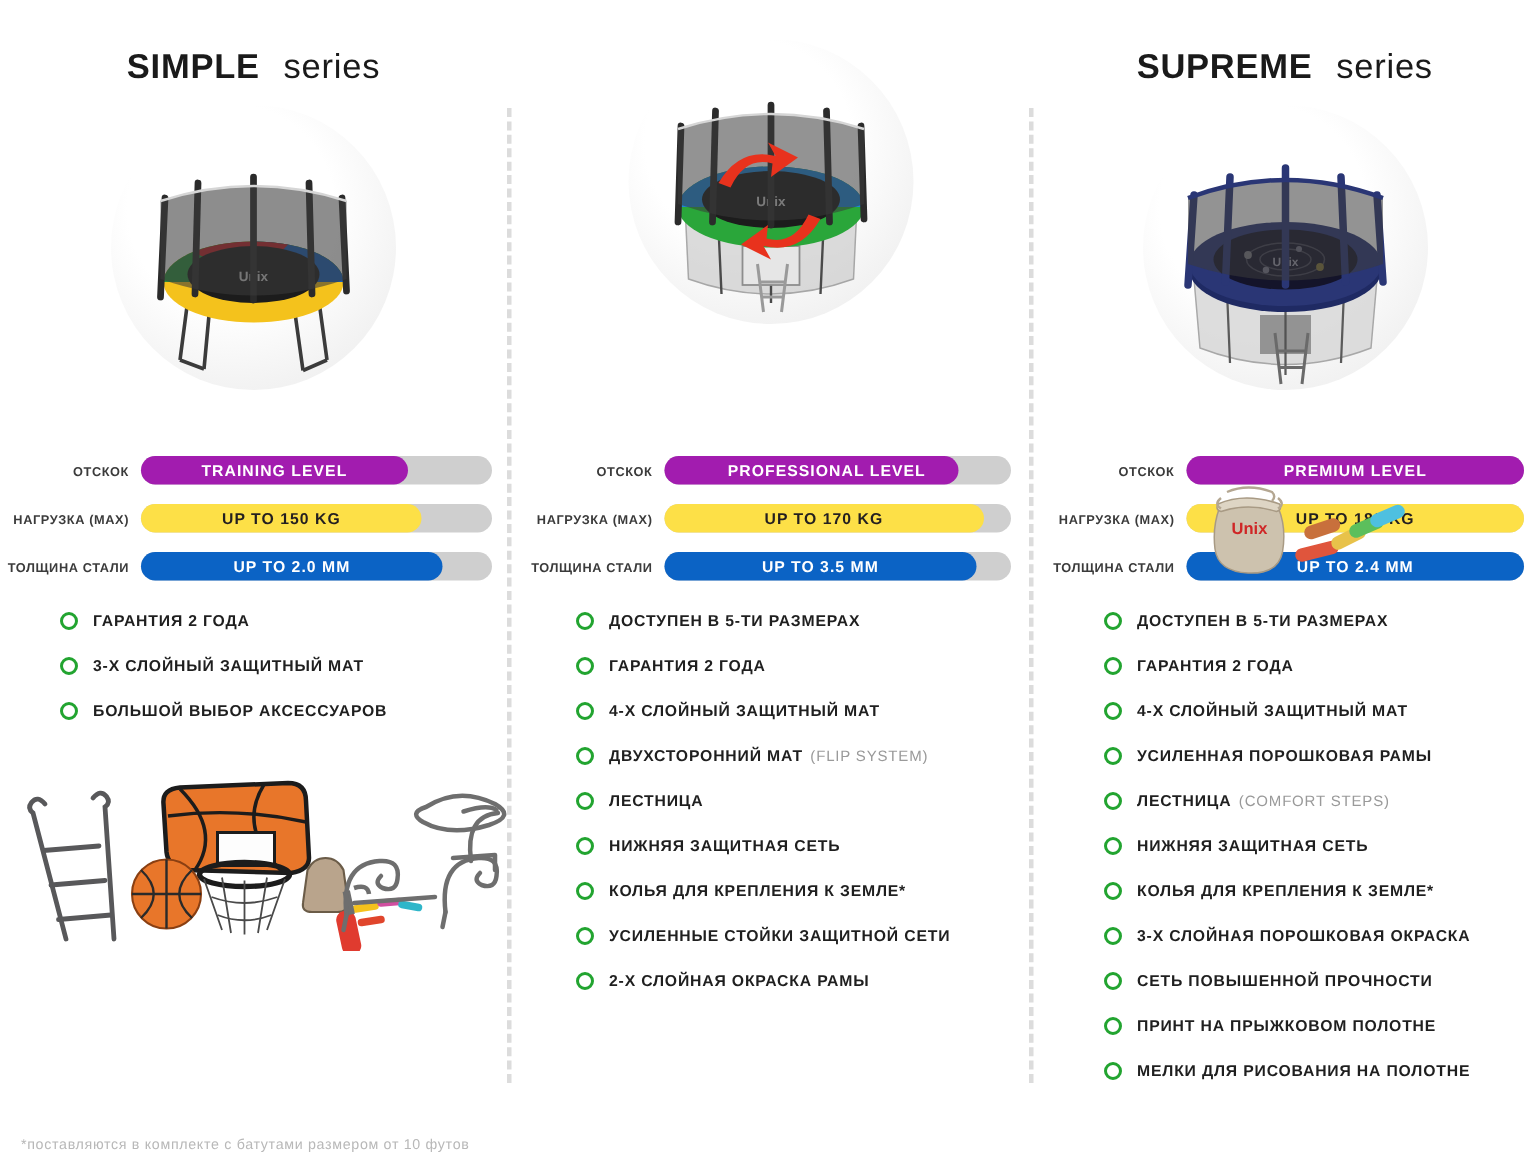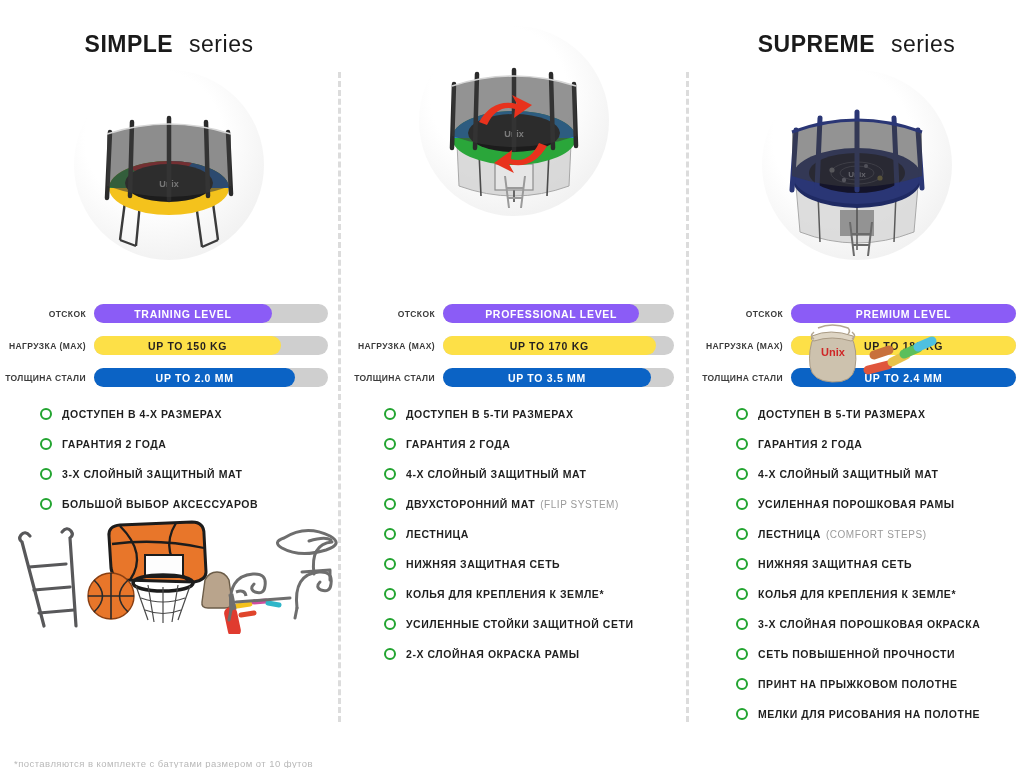--- a/index.html
+++ b/index.html
@@ -75,21 +75,21 @@
   }
   .stat-fill {
     position: absolute; left: 0; top: 0; bottom: 0;
     border-radius: 10px;
     display: flex; align-items: center; justify-content: center;
   }
   .stat-fill span {
     font-size: 10.5px; font-weight: bold; letter-spacing: 0.7px;
     white-space: nowrap;
   }
-  .fill-red    { background: #8b5cf6; }
+  .fill-red    { background: #a21caf; }
   .fill-yellow { background: #fde047; }
   .fill-blue   { background: #0b63c5; }
   .txt-white { color: #ffffff; }
   .txt-dark  { color: #231f20; }
 
   
   .col.simple  .stat-label { width: 86px; }
   .col.simple  .stats      { padding: 0 10px 0 0; }
   .col.classic .stat-label { width: 86px; }
   .col.classic .stats      { padding: 0 12px 0 8px; }
@@ -204,24 +204,20 @@
         <div class="statrow">
           <div class="stat-label">ТОЛЩИНА СТАЛИ</div>
           <div class="stat-track">
             <div class="stat-fill fill-blue" style="width: 86%;">
               <span class="txt-white">UP  TO  2.0  MM</span>
             </div>
           </div>
         </div>
       </div>
     <div class="features">
-        <div class="feature">
-          <span class="bullet"></span>
-          <span class="feature-text">ДОСТУПЕН В 4-Х РАЗМЕРАХ</span>
-        </div>
         <div class="feature">
           <span class="bullet"></span>
           <span class="feature-text">ГАРАНТИЯ 2 ГОДА</span>
         </div>
         <div class="feature">
           <span class="bullet"></span>
           <span class="feature-text">3-Х СЛОЙНЫЙ ЗАЩИТНЫЙ МАТ</span>
         </div>
         <div class="feature">
           <span class="bullet"></span>

